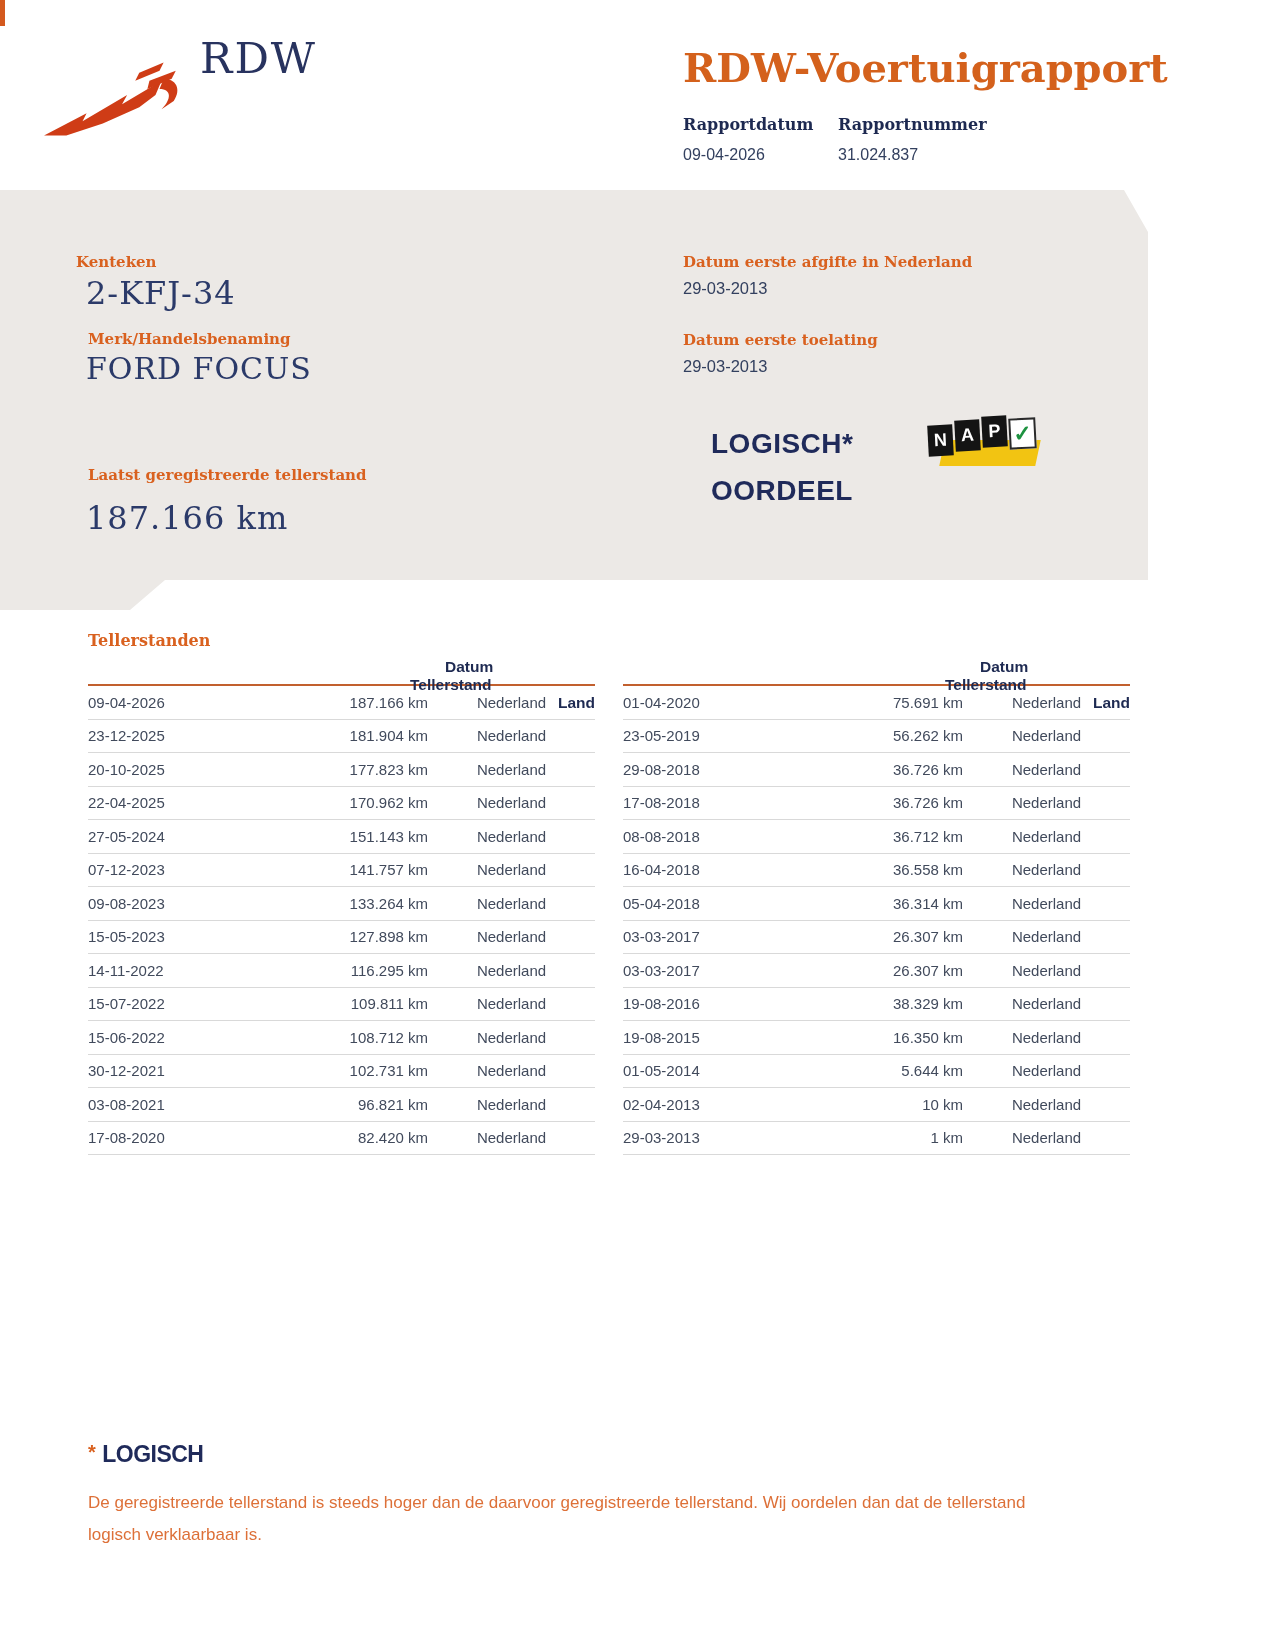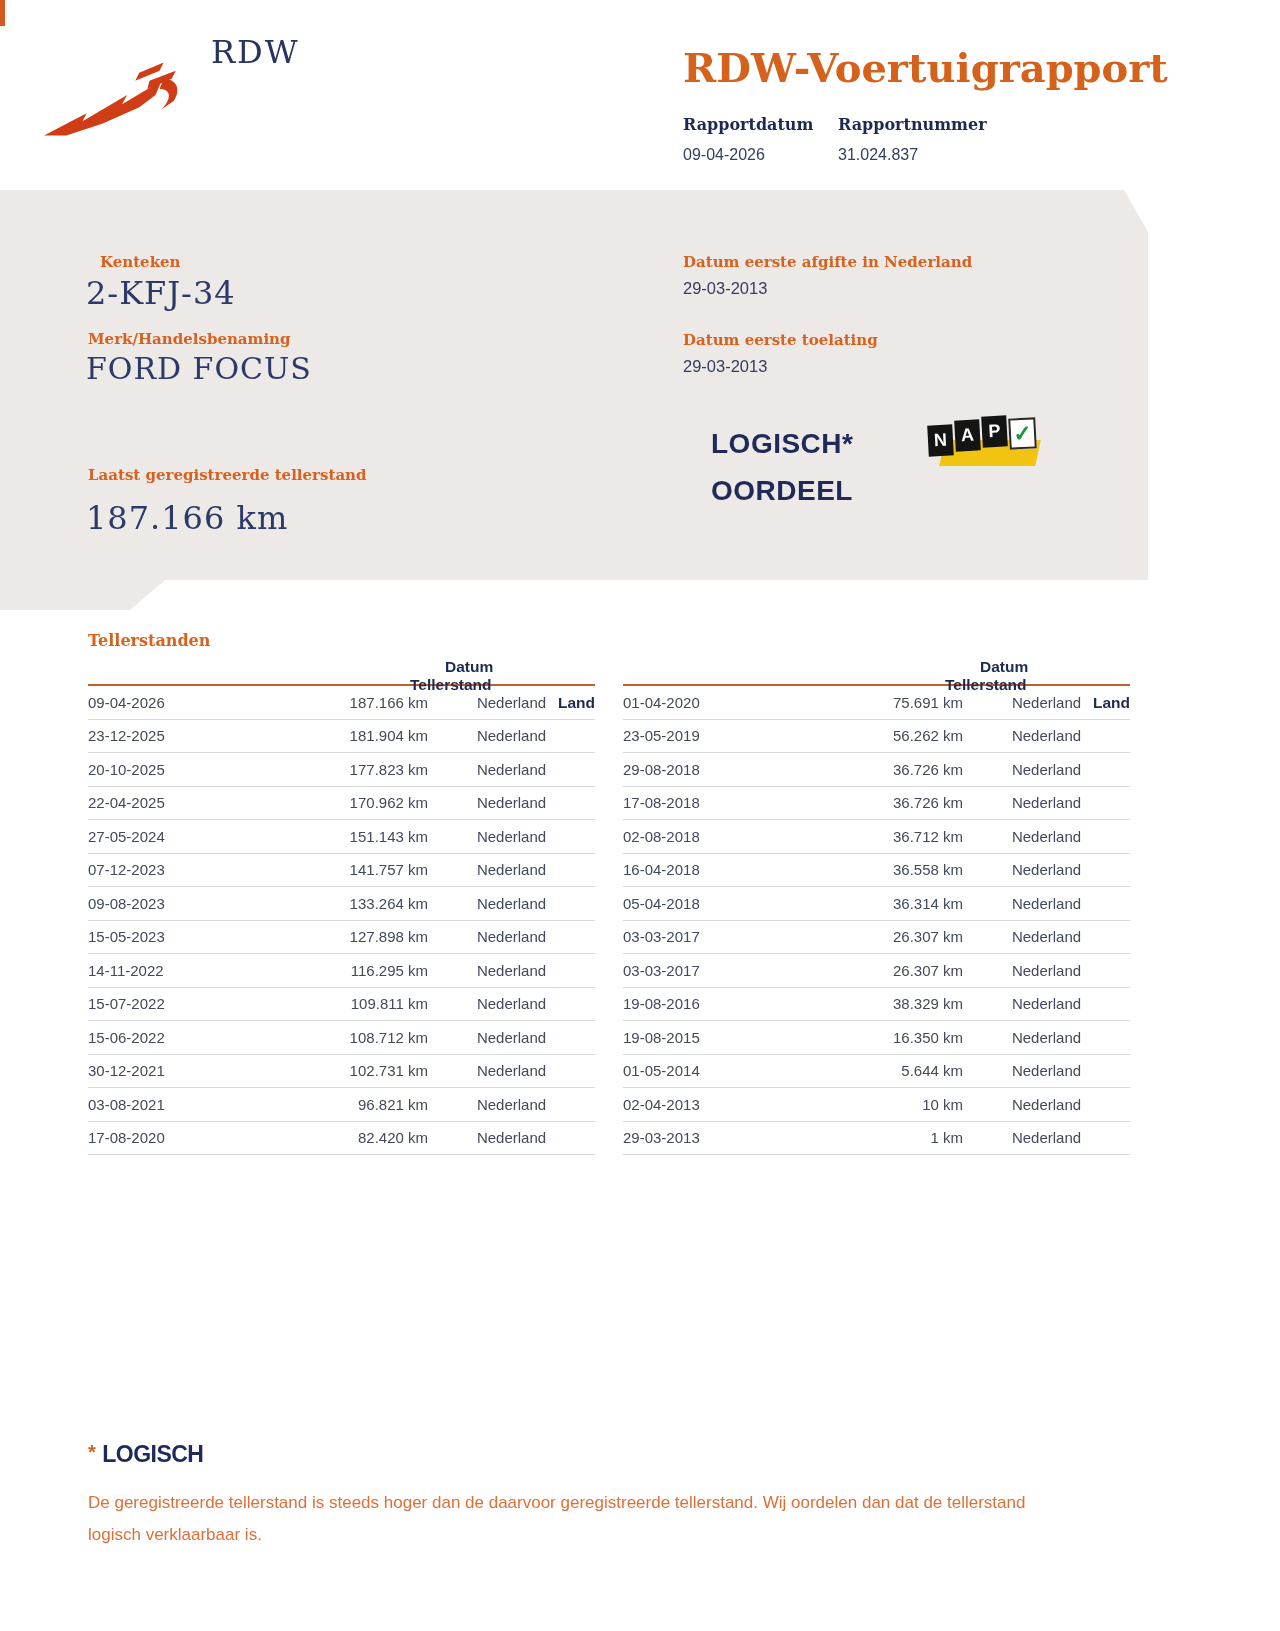--- a/index.html
+++ b/index.html
@@ -7,22 +7,22 @@
   .page {
     position:relative; width:1280px; height:1631px; background:#ffffff;
     font-family:"Liberation Sans", sans-serif; overflow:hidden;
   }
   .abs { position:absolute; }
 
   
   .corner-mark { left:0; top:0; width:5px; height:26px; background:#d4591e; }
   .logo-icon { left:42px; top:50px; width:152px; height:86px; }
   .logo-text {
-    left:211px; top:33px; font-family:"DejaVu Serif", serif;
-    font-size:32px; color:#28335f; letter-spacing:2px;
+    left:200px; top:33px; font-family:"DejaVu Serif", serif;
+    font-size:43px; color:#28335f; letter-spacing:2px;
   }
   .report-title {
     left:683px; top:44px; font-family:"DejaVu Serif", serif;
     font-size:40px; font-weight:600; color:#d4611c;
   }
   .meta-label {
     top:115px; font-family:"DejaVu Serif", serif; font-weight:bold;
     font-size:16px; color:#1d2951;
   }
   .meta-value { top:146px; font-size:16px; color:#33405f; }
@@ -117,21 +117,21 @@
   </div>
   <div class="abs logo-text">RDW</div>
 
   <div class="abs report-title">RDW-Voertuigrapport</div>
   <div class="abs meta-label mcol1">Rapportdatum</div>
   <div class="abs meta-label mcol2">Rapportnummer</div>
   <div class="abs meta-value mcol1">09-04-2026</div>
   <div class="abs meta-value mcol2">31.024.837</div>
 
   <div class="abs panel">
-    <div class="abs field-label" style="left:100px; top:63px;">Kenteken</div>
+    <div class="abs field-label" style="left:76px; top:63px;">Kenteken</div>
     <div class="abs big-value" style="left:86px; top:84px;">2-KFJ-34</div>
 
     <div class="abs field-label" style="left:88px; top:140px;">Merk/Handelsbenaming</div>
     <div class="abs big-value" style="left:86px; top:161px; font-size:30px;">FORD FOCUS</div>
 
     <div class="abs field-label" style="left:88px; top:276px;">Laatst geregistreerde tellerstand</div>
     <div class="abs big-value" style="left:86px; top:309px;">187.166 km</div>
 
     <div class="abs field-label" style="left:683px; top:63px;">Datum eerste afgifte in Nederland</div>
     <div class="abs small-value" style="left:683px; top:89px;">29-03-2013</div>
@@ -256,21 +256,21 @@
           <span class="c-datum">29-08-2018</span>
           <span class="c-teller">36.726 km</span>
           <span class="c-land">Nederland</span>
         </div>
         <div class="trow">
           <span class="c-datum">17-08-2018</span>
           <span class="c-teller">36.726 km</span>
           <span class="c-land">Nederland</span>
         </div>
         <div class="trow">
-          <span class="c-datum">02-08-2018</span>
+          <span class="c-datum">08-08-2018</span>
           <span class="c-teller">36.712 km</span>
           <span class="c-land">Nederland</span>
         </div>
         <div class="trow">
           <span class="c-datum">16-04-2018</span>
           <span class="c-teller">36.558 km</span>
           <span class="c-land">Nederland</span>
         </div>
         <div class="trow">
           <span class="c-datum">05-04-2018</span>

